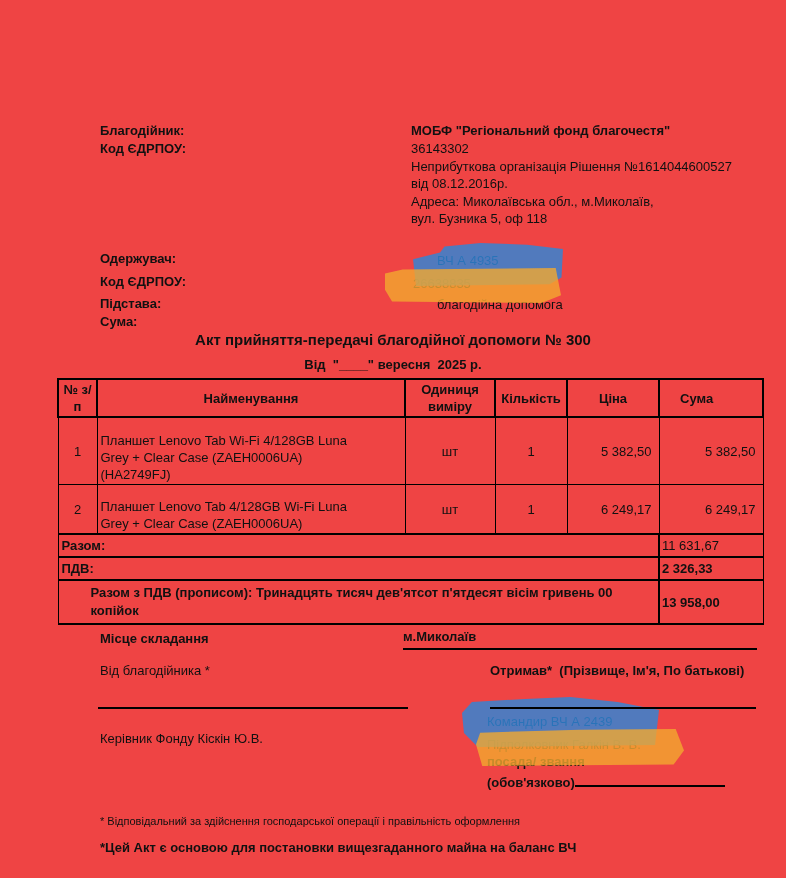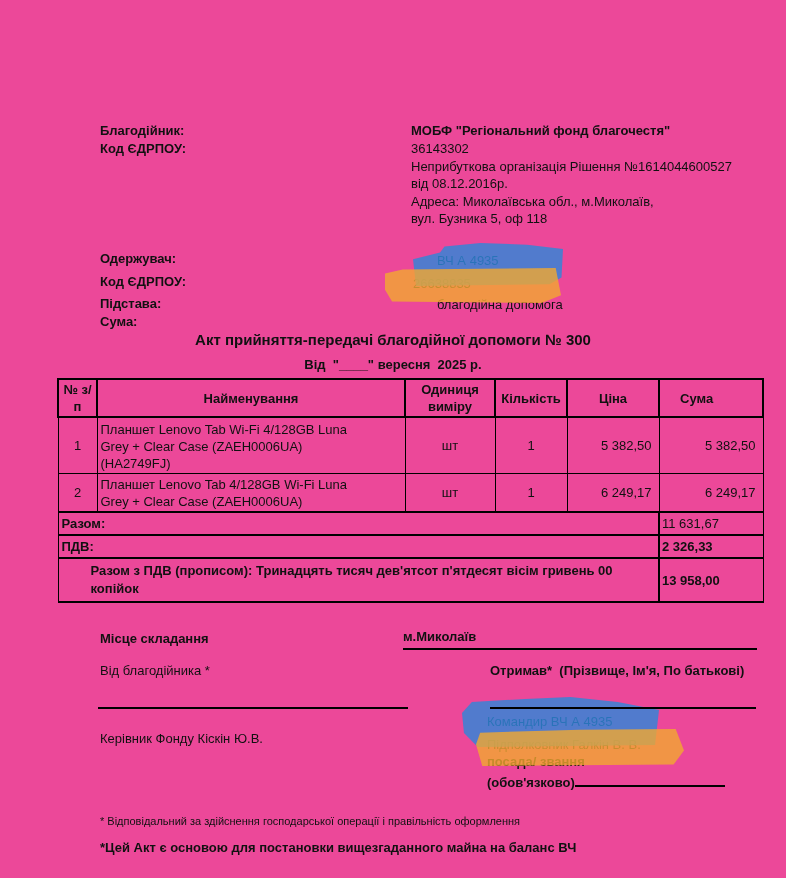--- a/index.html
+++ b/index.html
@@ -1,35 +1,35 @@
 <!DOCTYPE html>
 <html><head>
 <meta charset="utf-8">
 <style>
   html,body{margin:0;padding:0;background:#fff;}
-  .page{position:relative;width:786px;height:878px;background:#ec4899;overflow:hidden;
+  .page{position:relative;width:786px;height:878px;background:#ef4444;overflow:hidden;
         font-family:"Liberation Sans","DejaVu Sans",sans-serif;font-size:13px;color:#111;}
   .abs{position:absolute;line-height:17px;white-space:nowrap;}
   .bold{font-weight:bold;}
   .pre{white-space:pre;}
   .title-line{font-size:15px;font-weight:bold;text-align:center;width:786px;left:0;}
   .date-line{font-size:13px;font-weight:bold;text-align:center;width:786px;left:0;}
   .hidden-under{color:#14202c;z-index:1;}
   .redaction{position:absolute;}
   .red-blue{background:#2e86d8;opacity:.82;z-index:2;}
   .red-yellow{background:#f2a930;opacity:.80;z-index:3;}
   .sig-line{position:absolute;border-top:2px solid #000;z-index:5;}
   .underlined-value{border-bottom:2px solid #000;}
   
   .act-table{position:absolute;left:57px;top:378px;border-collapse:collapse;table-layout:fixed;
              width:705px;font-size:13px;line-height:17px;color:#111;}
   .act-table th{border:2px solid #000;font-weight:bold;text-align:center;padding:1px 2px;vertical-align:middle;}
   .act-table th.sum-h{text-align:left;padding-left:20px;}
   .act-table td{border:1px solid #000;vertical-align:middle;padding:1px 2px;}
-  .act-table td.name{text-align:left;padding:2px 34px 1px 3px;}
+  .act-table td.name{text-align:left;padding:13px 34px 1px 3px;}
   .act-table td.ctr{text-align:center;}
   .act-table td.num-r{text-align:right;padding-right:7px;margin-top:12px;}
   .act-table tr.items-1 td{height:52px;}
   .act-table tr.items-2 td{height:34px;}
   .act-table tr.total td{border-top:2px solid #000;border-bottom:2px solid #000;height:19px;}
   .act-table tr.total td.tlabel{font-weight:bold;text-align:left;padding-left:3px;border-right:2px solid #000;}
   .act-table tr.total td.tval{text-align:left;padding-right:8px;border-left:2px solid #ec4899;}
   .act-table tr.grand td{height:40px;}
   .act-table tr.grand td.tlabel{white-space:normal;line-height:18px;padding-left:32px;}
   .footnote-sm{font-size:11px;}
@@ -120,21 +120,21 @@
   <div class="abs bold underlined-value" style="left:403px;top:628px;width:354px;height:20px">м.Миколаїв</div>
 
   <div class="abs" style="left:100px;top:662px">Від благодійника *</div>
   <div class="abs bold pre" style="left:490px;top:662px">Отримав*  (Прізвище, Ім'я, По батькові)</div>
 
   <div class="sig-line" style="left:98px;top:707px;width:310px"></div>
   <div class="sig-line" style="left:490px;top:707px;width:266px"></div>
 
   <div class="abs" style="left:100px;top:730px">Керівник Фонду Кіскін Ю.В.</div>
 
-  <div class="abs hidden-under" style="left:487px;top:713px">Командир ВЧ А 4935</div>
+  <div class="abs hidden-under" style="left:487px;top:713px">Командир ВЧ А 2439</div>
   <div class="abs hidden-under" style="left:487px;top:736px">Підполковник Галкін В. В.</div>
   <div class="abs bold" style="left:487px;top:753px;z-index:1">посада/ звання</div>
   <div class="abs bold" style="left:487px;top:771px"><span>(обов'язково)</span><span class="mandatory-gap"></span></div>
 
   <div class="redaction red-blue" style="left:462px;top:697px;width:197px;height:50px;
               clip-path:polygon(0 32%,5% 10%,32% 4%,55% 0,79% 10%,100% 26%,98% 96%,8% 100%,1% 72%);"></div>
   <div class="redaction red-yellow" style="left:476px;top:729px;width:208px;height:37px;
               clip-path:polygon(2% 10%,50% 2%,96% 0,100% 58%,95% 96%,3% 100%,0 42%);"></div>
 
   <div class="abs footnote-sm" style="left:100px;top:813px">* Відповідальний за здійснення господарської операції і правільність оформлення</div>

